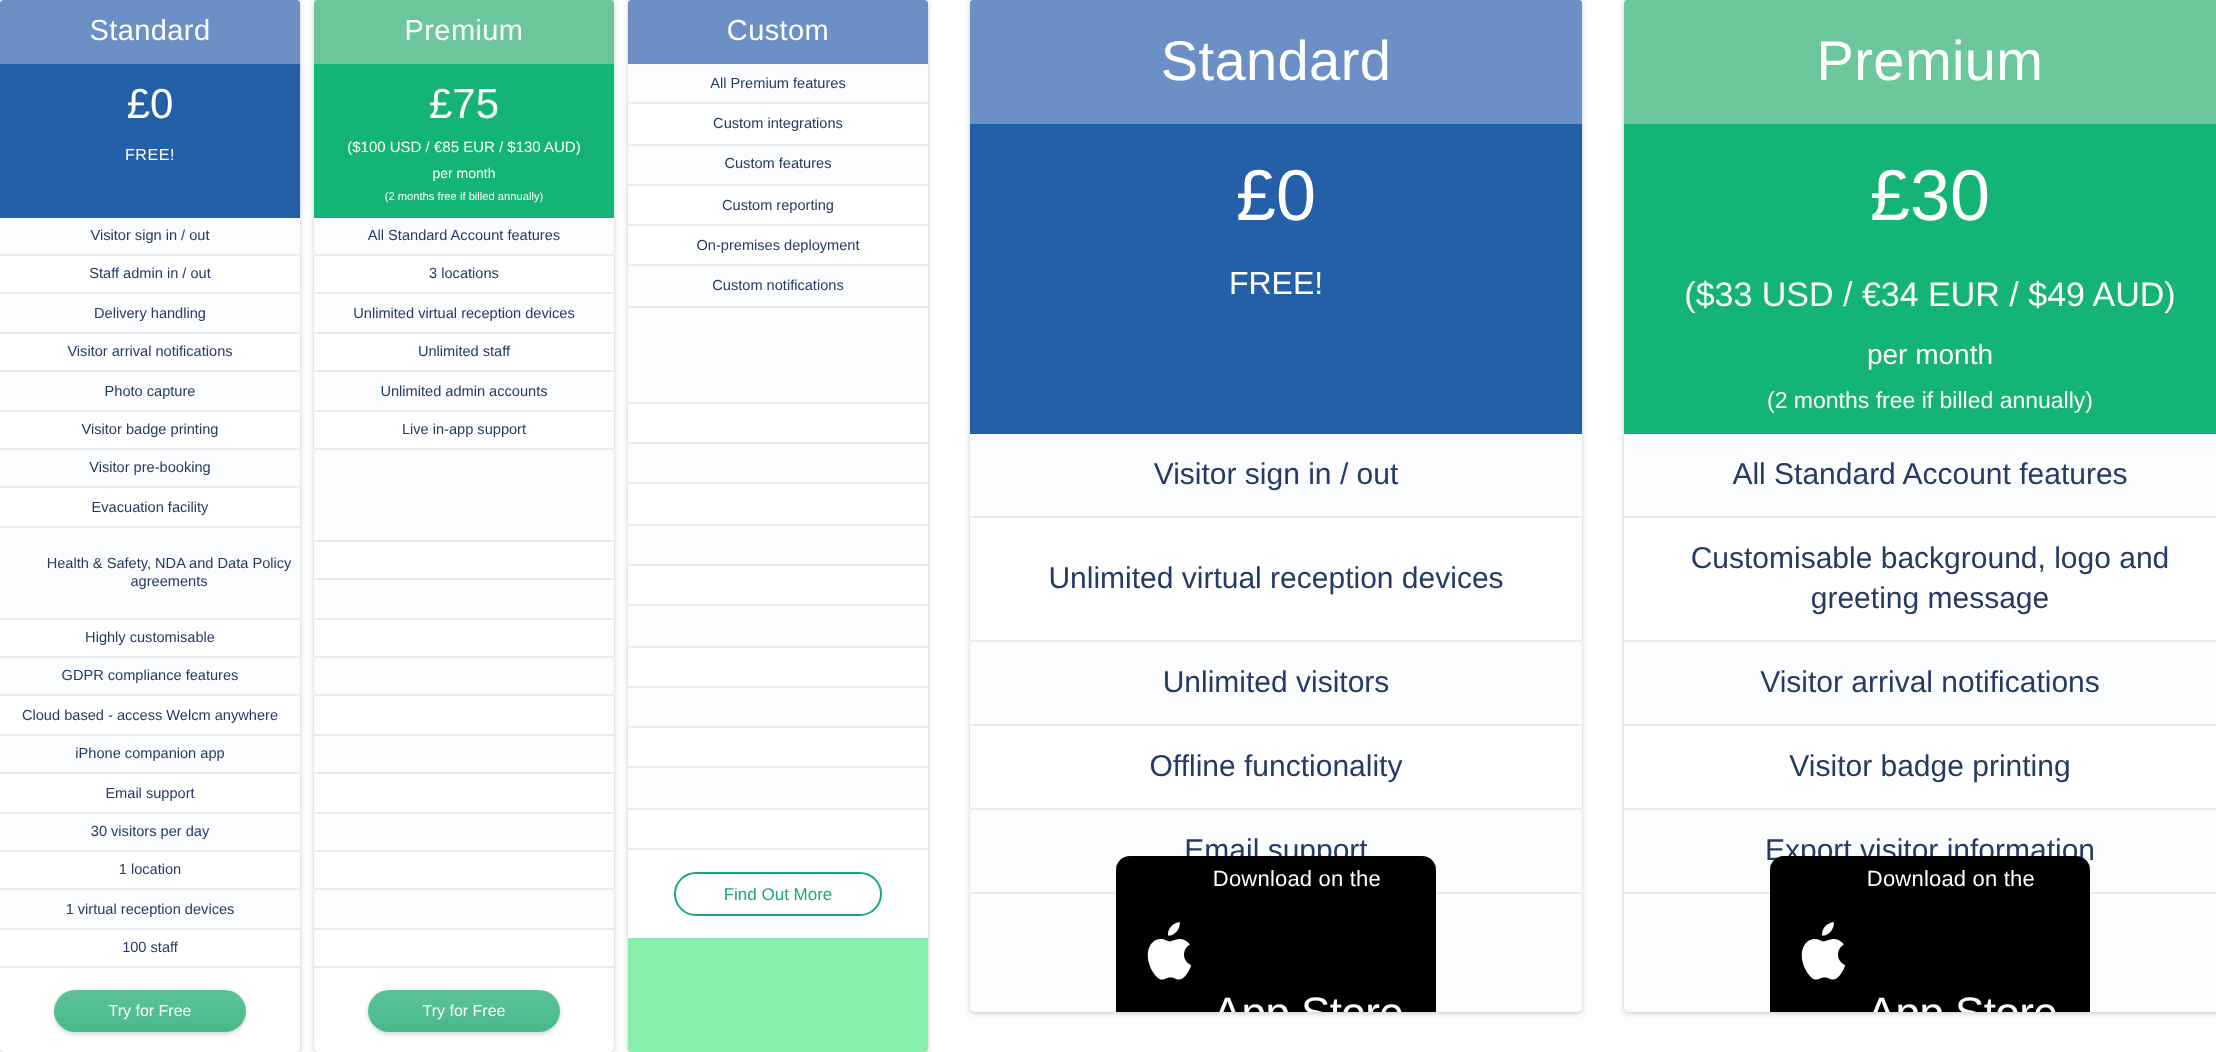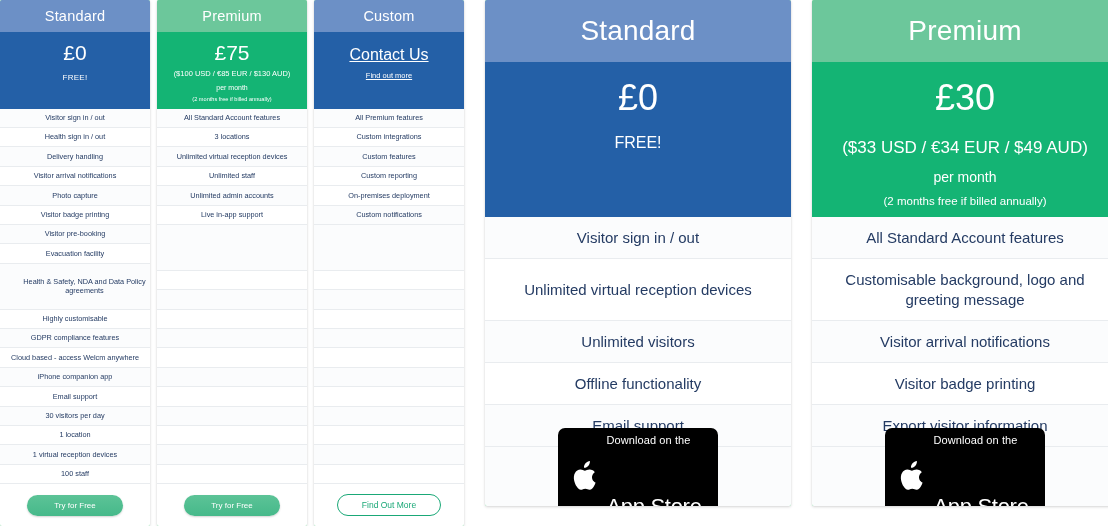--- a/index.html
+++ b/index.html
@@ -118,21 +118,21 @@
 
 <div class="stage">
 
   <div class="card col-small">
     <div class="card-title" style="background:#6c90c6">Standard</div>
     <div class="card-price" style="background:#2460a7">
       <div class="price-main">£0</div>
       <div class="price-free">FREE!</div>
     </div>
     <div class="feature">Visitor sign in / out</div>
-    <div class="feature alt">Health sign in / out</div>
+    <div class="feature alt">Staff admin in / out</div>
     <div class="feature">Delivery handling</div>
     <div class="feature alt">Visitor arrival notifications</div>
     <div class="feature">Photo capture</div>
     <div class="feature alt">Visitor badge printing</div>
     <div class="feature">Visitor pre-booking</div>
     <div class="feature alt">Evacuation facility</div>
     <div class="feature tall">Health &amp; Safety, NDA and Data Policy agreements</div>
     <div class="feature alt">Highly customisable</div>
     <div class="feature">GDPR compliance features</div>
     <div class="feature alt">Cloud based - access Welcm anywhere</div>
@@ -177,24 +177,20 @@
     <div class="feature blank alt"></div>
     <div class="cta-wrap">
       <button class="btn-green">Try for Free</button>
     </div>
   </div>
 
   <div class="gap"></div>
 
   <div class="card col-small">
     <div class="card-title" style="background:#6c90c6">Custom</div>
-    <div class="card-price" style="background:#2460a7">
-      <a class="contact" style="color:#fff" href="#">Contact Us</a>
-      <a class="findout" style="color:#fff" href="#">Find out more</a>
-    </div>
     <div class="feature">All Premium features</div>
     <div class="feature alt">Custom integrations</div>
     <div class="feature">Custom features</div>
     <div class="feature alt">Custom reporting</div>
     <div class="feature alt">On-premises deployment</div>
     <div class="feature">Custom notifications</div>
     <div class="feature blank tall"></div>
     <div class="feature blank alt"></div>
     <div class="feature blank"></div>
     <div class="feature blank alt"></div>

